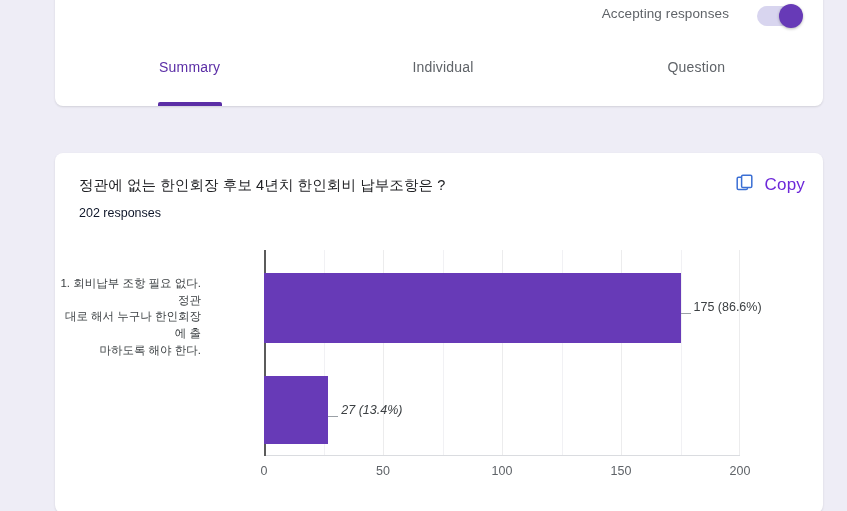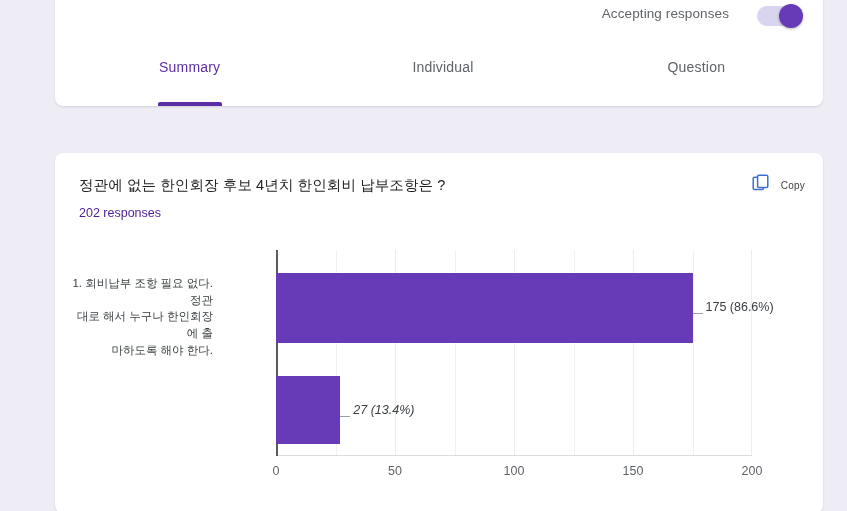--- a/index.html
+++ b/index.html
@@ -73,33 +73,33 @@
   }
   .q-header {
     position: absolute; left: 24px; top: 22px; right: 24px;
   }
   .q-title {
     font-size: 14.5px; color: #202124; letter-spacing: .1px;
     line-height: 1.4;
   }
   .q-responses {
     margin-top: 11px;
-    font-size: 12.5px; color: #4c1d95;
+    font-size: 12.5px; color: #0f172a;
   }
   .copy-btn {
     position: absolute; right: 18px; top: 20px;
     display: flex; align-items: center; gap: 10px;
     cursor: pointer;
   }
-  .copy-label { font-size: 10px; color: #404040; letter-spacing: .2px; }
+  .copy-label { font-size: 17px; color: #6d28d9; letter-spacing: .2px; }
 
   
   .chart {
     position: absolute;
-    left: 12px; top: 90px;
+    left: 0; top: 90px;
     width: 709px; height: 245px;
   }
   .plot {
     position: absolute;
     left: 209px; top: 7px;
     width: 476px; height: 206px;
   }
   .gridline {
     position: absolute; top: 0; bottom: 0;
     width: 1px; background: #f1f1f4;

